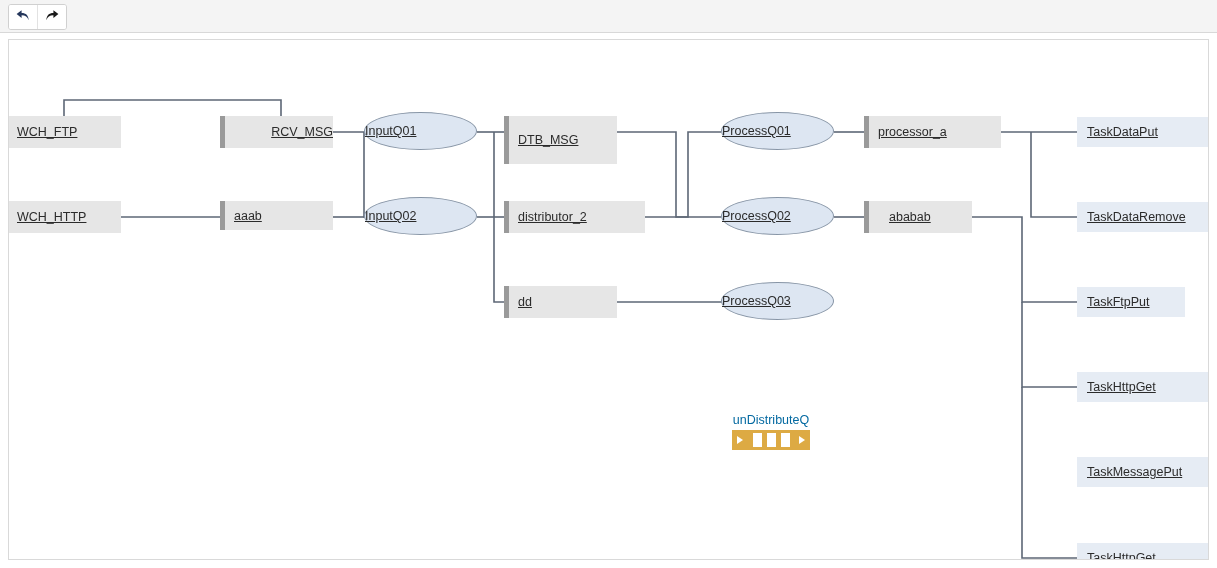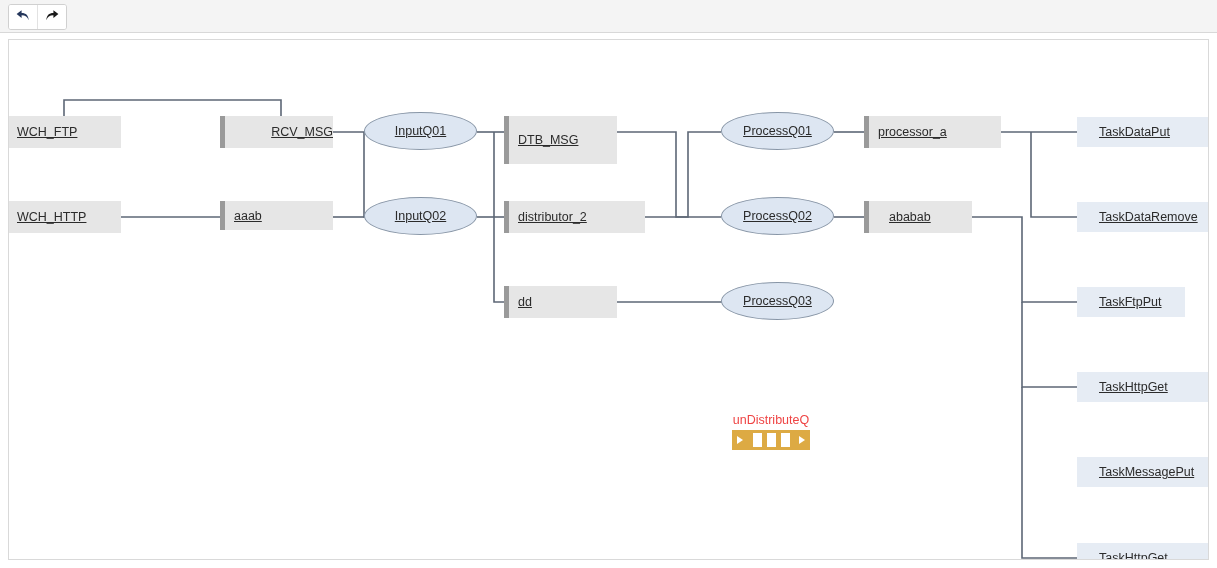--- a/index.html
+++ b/index.html
@@ -74,40 +74,39 @@
     text-decoration: underline;
   }
   .node.rect {
     background: #e6e6e6;
     border-left: 5px solid #9a9a9a;
     padding-left: 9px;
     height: 32px;
   }
   .node.task {
     background: #e6ecf4;
-    padding-left: 22px;
+    padding-left: 10px;
     height: 30px;
   }
   .node.ellipse {
     background: #dde6f2;
     border: 1px solid #8795a6;
     border-radius: 50%;
-    justify-content: center;
     padding-left: 0;
     height: 38px;
   }
 
   
   .queue-widget {
     position: absolute;
     cursor: pointer;
   }
   .queue-label {
     font-size: 12.5px;
-    color: #ef4444;
+    color: #0369a1;
     text-align: center;
     white-space: nowrap;
     margin-bottom: 3px;
   }
   .queue-bar {
     position: relative;
     width: 78px; height: 20px;
     background: #ddaa43;
     display: flex;
     align-items: center;

